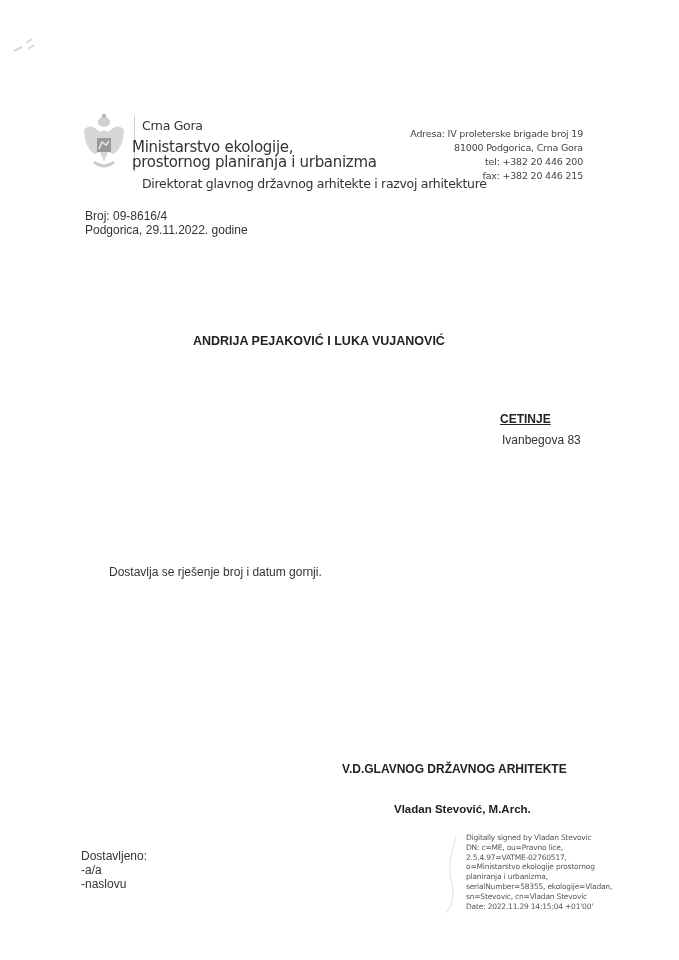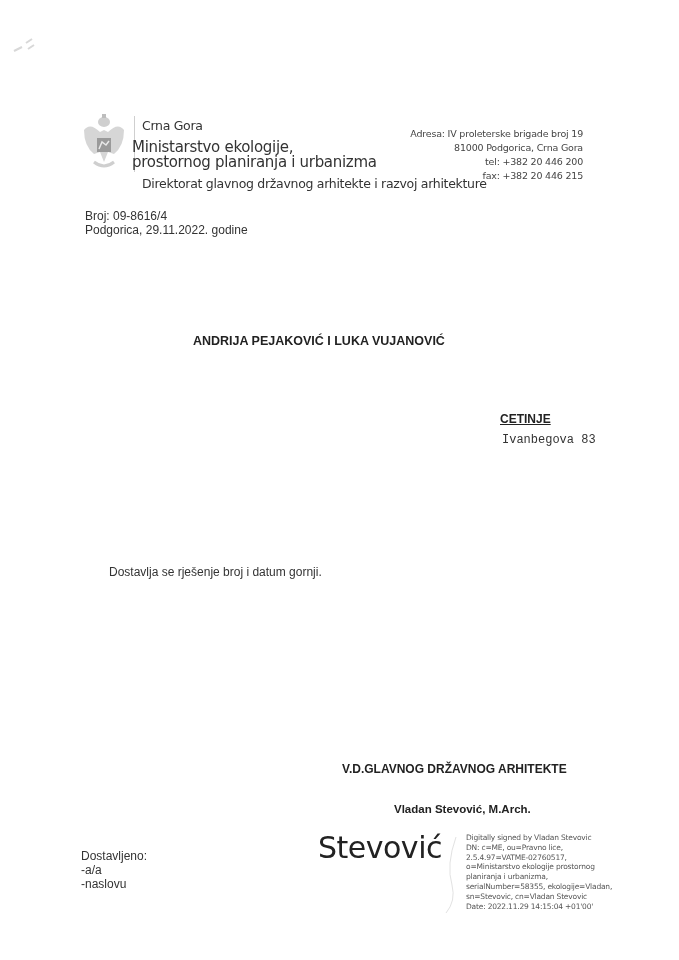--- a/index.html
+++ b/index.html
@@ -11,21 +11,21 @@
     .coat { left: 80px; top: 112px; width: 48px; height: 62px; }
     .vline { left: 134px; top: 116px; width: 1px; height: 56px; background: #cfcfcf; }
     .hdr { font-family: "DejaVu Sans", sans-serif; color: #333; letter-spacing: -0.3px; }
     .country { left: 142px; top: 118px; font-size: 12.5px; }
     .ministry { left: 132px; top: 140px; font-size: 15px; line-height: 15px; }
     .directorate { left: 142px; top: 176px; font-size: 12.5px; }
     .contact { right: 96px; top: 127px; text-align: right; font-size: 9.5px; line-height: 14px; color: #444; font-family: "DejaVu Sans", sans-serif; letter-spacing: -0.2px; }
     .ref { left: 85px; top: 209px; font-size: 12px; line-height: 14px; color: #333; }
     .recipient { left: 193px; top: 334px; font-size: 12.5px; font-weight: bold; color: #222; }
     .city { left: 500px; top: 412px; font-size: 12px; font-weight: bold; text-decoration: underline; }
-    .street { left: 502px; top: 433px; font-size: 12px; color: #333; font-family: Liberation Mono, monospace; }
+    .street { left: 502px; top: 433px; font-size: 12px; color: #333; }
     .body-text { left: 85px; top: 565px; font-size: 12px; color: #333; margin-left: 24px; }
     .title-sig { left: 342px; top: 762px; font-size: 12px; font-weight: bold; }
     .signer { left: 394px; top: 803px; font-size: 11.5px; font-weight: bold; }
     .delivered { left: 81px; top: 849px; font-size: 12px; line-height: 14px; color: #333; }
     .sig-name { left: 318px; top: 830px; font-size: 30px; line-height: 36px; color: #222; font-family: "DejaVu Sans", sans-serif; letter-spacing: -0.5px; }
     .sig-details { left: 466px; top: 833px; font-size: 7.5px; line-height: 9.8px; color: #555; font-family: "DejaVu Sans", sans-serif; letter-spacing: -0.2px; }
     .sig-line { left: 444px; top: 835px; width: 14px; height: 80px; }
     .smudge { left: 12px; top: 35px; width: 30px; height: 20px; }
   </style>
 </head>
@@ -67,21 +67,20 @@
 <div class="abs recipient">ANDRIJA PEJAKOVIĆ I LUKA VUJANOVIĆ</div>
 <div class="abs city">CETINJE</div>
 <div class="abs street">Ivanbegova 83</div>
 
 <div class="abs body-text">Dostavlja se rješenje broj i datum gornji.</div>
 
 <div class="abs title-sig">V.D.GLAVNOG DRŽAVNOG ARHITEKTE</div>
 <div class="abs signer">Vladan Stevović, M.Arch.</div>
 
 <div class="abs sig-name">
-  <div>Stevović</div>
 </div>
 <svg class="abs sig-line" viewBox="0 0 14 80">
   <path d="M12 2 Q2 30 8 50 Q12 66 2 78" stroke="#e2e2e2" stroke-width="1" fill="none"></path>
 </svg>
 <div class="abs sig-details">
   <div>Digitally signed by Vladan Stevovic</div>
   <div>DN: c=ME, ou=Pravno lice,</div>
   <div>2.5.4.97=VATME-02760517,</div>
   <div>o=Ministarstvo ekologije prostornog</div>
   <div>planiranja i urbanizma,</div>

